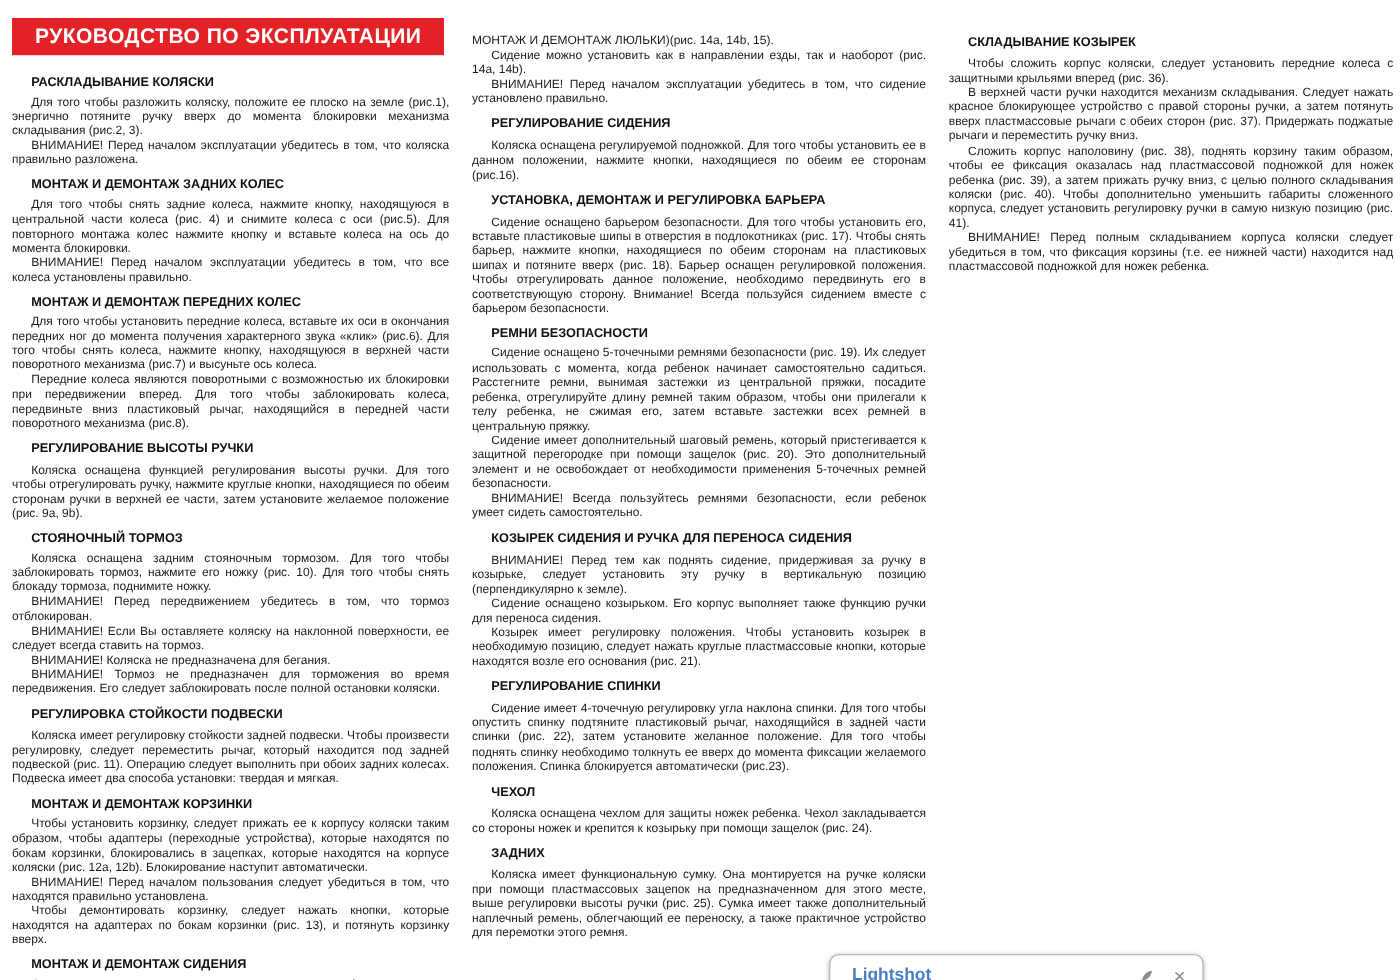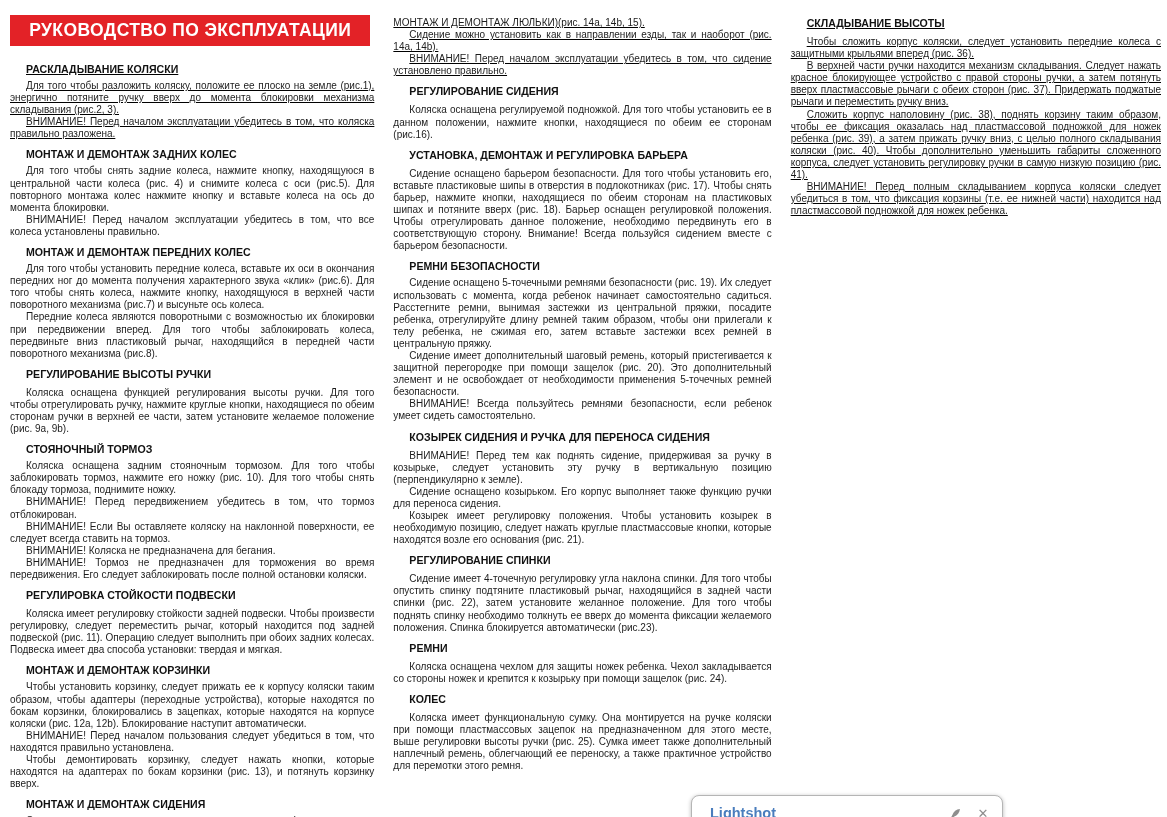--- a/index.html
+++ b/index.html
@@ -29,21 +29,21 @@
     margin: 2px 4px 17px 0;
     display: flex;
     align-items: center;
     justify-content: center;
     font-weight: bold;
     font-size: 17.5px;
     letter-spacing: 0.4px;
   }
 
   section { margin-top: 8px; }
-  section:first-of-type { margin-top: 4px; text-decoration: underline; }
+  section:first-of-type { margin-top: 16px; }
 
   .sec-heading {
     margin: 3px 0 4px 0;
     padding-left: 16px;
     font-size: 10.6px;
     font-weight: bold;
     color: #111;
     line-height: 13px;
   }
   .para {
@@ -176,33 +176,33 @@
           <h2 class="sec-heading spaced-head">КОЗЫРЕК СИДЕНИЯ И РУЧКА ДЛЯ ПЕРЕНОСА СИДЕНИЯ</h2>
           <p class="para">ВНИМАНИЕ! Перед тем как поднять сидение, придерживая за ручку в козырьке, следует установить эту ручку в вертикальную позицию (перпендикулярно к земле).</p>
           <p class="para">Сидение оснащено козырьком. Его корпус выполняет также функцию ручки для переноса сидения.</p>
           <p class="para">Козырек имеет регулировку положения. Чтобы установить козырек в необходимую позицию, следует нажать круглые пластмассовые кнопки, которые находятся возле его основания (рис. 21).</p>
         </section>
         <section>
           <h2 class="sec-heading spaced-head">РЕГУЛИРОВАНИЕ СПИНКИ</h2>
           <p class="para">Сидение имеет 4-точечную регулировку угла наклона спинки. Для того чтобы опустить спинку подтяните пластиковый рычаг, находящийся в задней части спинки (рис. 22), затем установите желанное положение. Для того чтобы поднять спинку необходимо толкнуть ее вверх до момента фиксации желаемого положения. Спинка блокируется автоматически (рис.23).</p>
         </section>
         <section>
-          <h2 class="sec-heading spaced-head">РЕМНИ</h2>
+          <h2 class="sec-heading spaced-head">ЧЕХОЛ</h2>
           <p class="para">Коляска оснащена чехлом для защиты ножек ребенка. Чехол закладывается со стороны ножек и крепится к козырьку при помощи защелок (рис. 24).</p>
         </section>
         <section>
-          <h2 class="sec-heading spaced-head">КОЛЕС</h2>
+          <h2 class="sec-heading spaced-head">ЗАДНИХ</h2>
           <p class="para">Коляска имеет функциональную сумку. Она монтируется на ручке коляски при помощи пластмассовых зацепок на предназначенном для этого месте, выше регулировки высоты ручки (рис. 25). Сумка имеет также дополнительный наплечный ремень, облегчающий ее переноску, а также практичное устройство для перемотки этого ремня.</p>
         </section>
       </div>
 
     <div class="col col-3">
 
     <section>
-          <h2 class="sec-heading spaced-head">СКЛАДЫВАНИЕ ВЫСОТЫ</h2>
+          <h2 class="sec-heading spaced-head">СКЛАДЫВАНИЕ КОЗЫРЕК</h2>
           <p class="para">Чтобы сложить корпус коляски, следует установить передние колеса с защитными крыльями вперед (рис. 36).</p>
           <p class="para">В верхней части ручки находится механизм складывания. Следует нажать красное блокирующее устройство с правой стороны ручки, а затем потянуть вверх пластмассовые рычаги с обеих сторон (рис. 37). Придержать поджатые рычаги и переместить ручку вниз.</p>
           <p class="para">Сложить корпус наполовину (рис. 38), поднять корзину таким образом, чтобы ее фиксация оказалась над пластмассовой подножкой для ножек ребенка (рис. 39), а затем прижать ручку вниз, с целью полного складывания коляски (рис. 40). Чтобы дополнительно уменьшить габариты сложенного корпуса, следует установить регулировку ручки в самую низкую позицию (рис. 41).</p>
           <p class="para">ВНИМАНИЕ! Перед полным складыванием корпуса коляски следует убедиться в том, что фиксация корзины (т.е. ее нижней части) находится над пластмассовой подножкой для ножек ребенка.</p>
         </section>
       </div>
 
   </div>
 
   <div class="popup">

